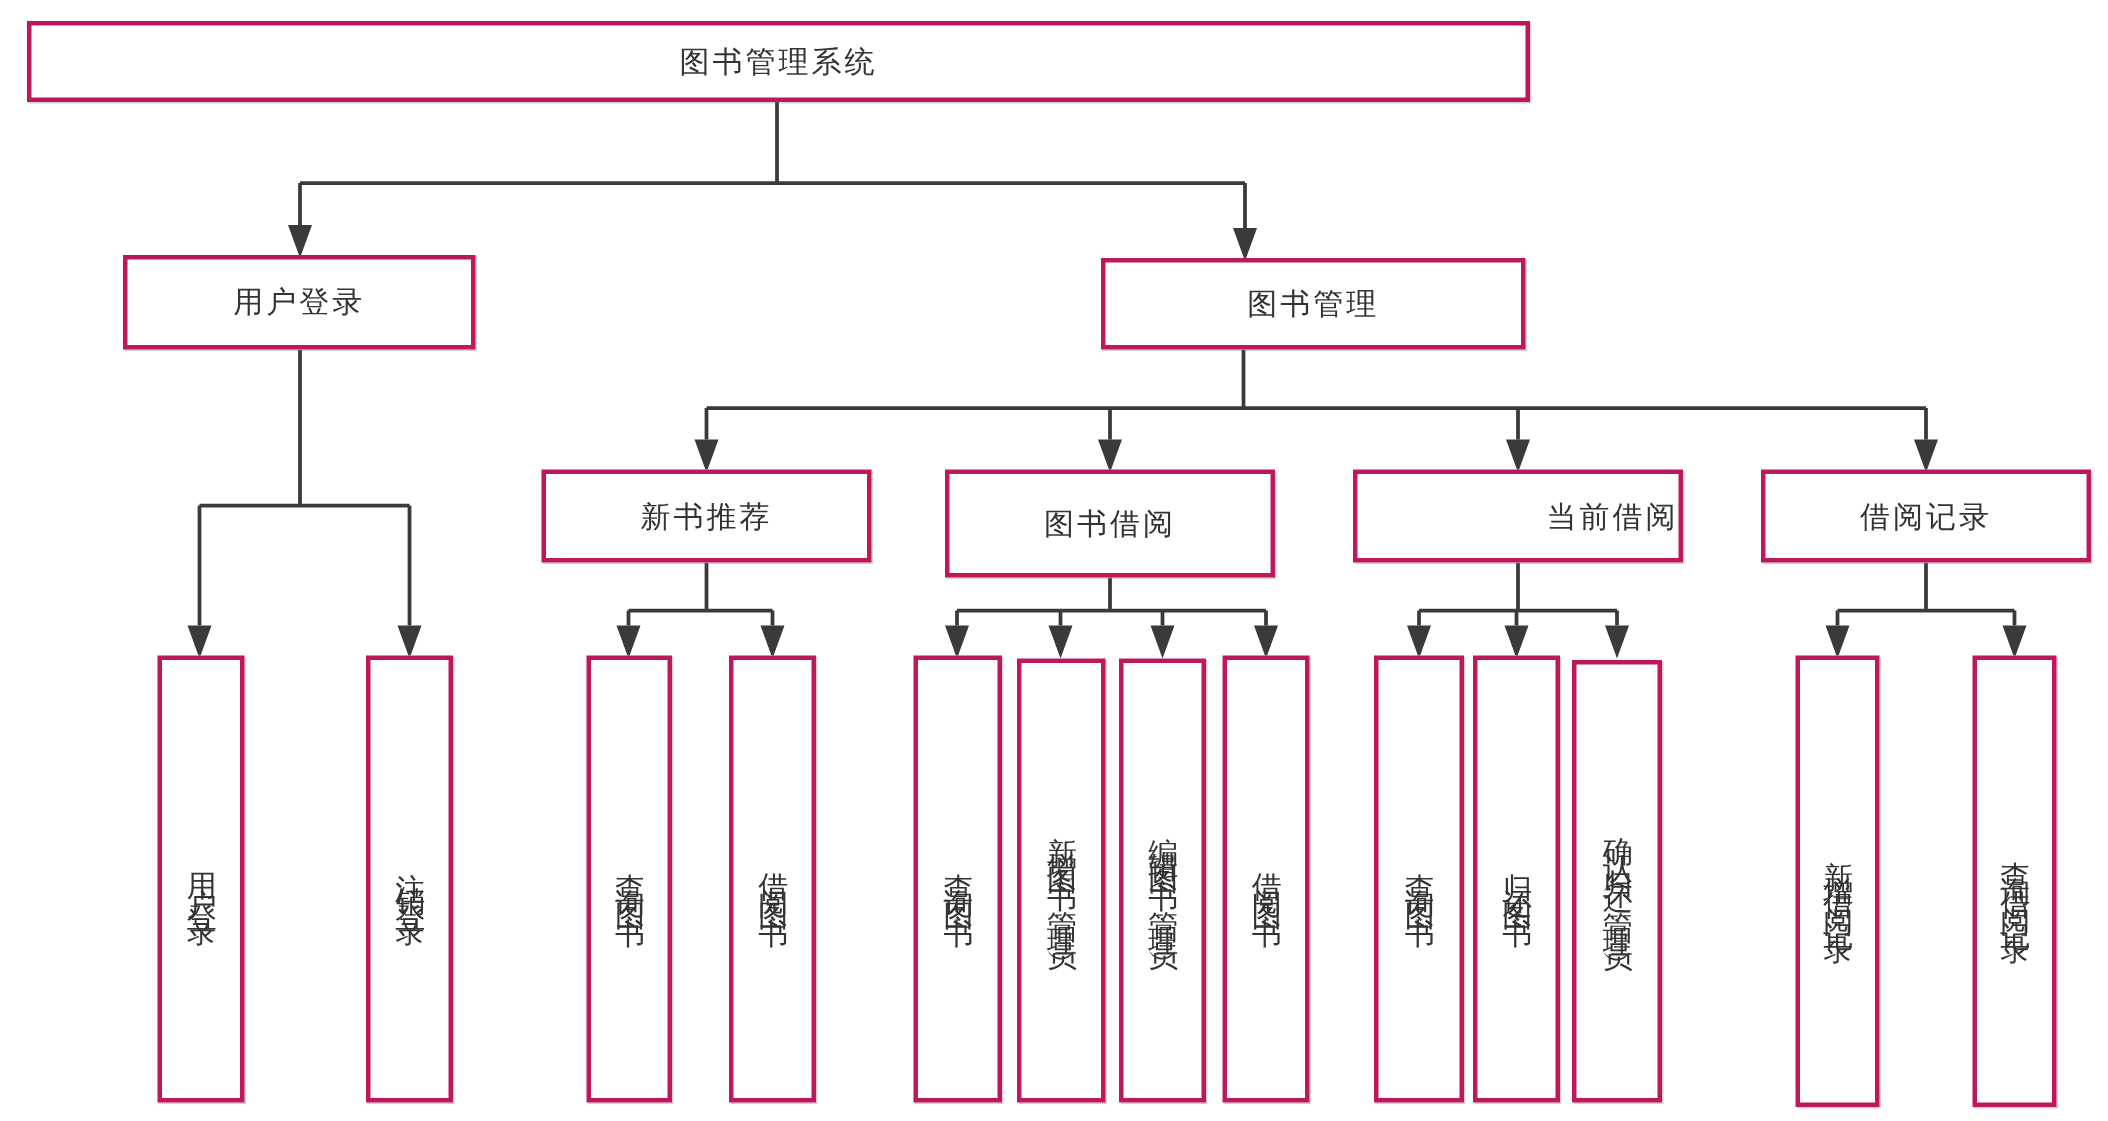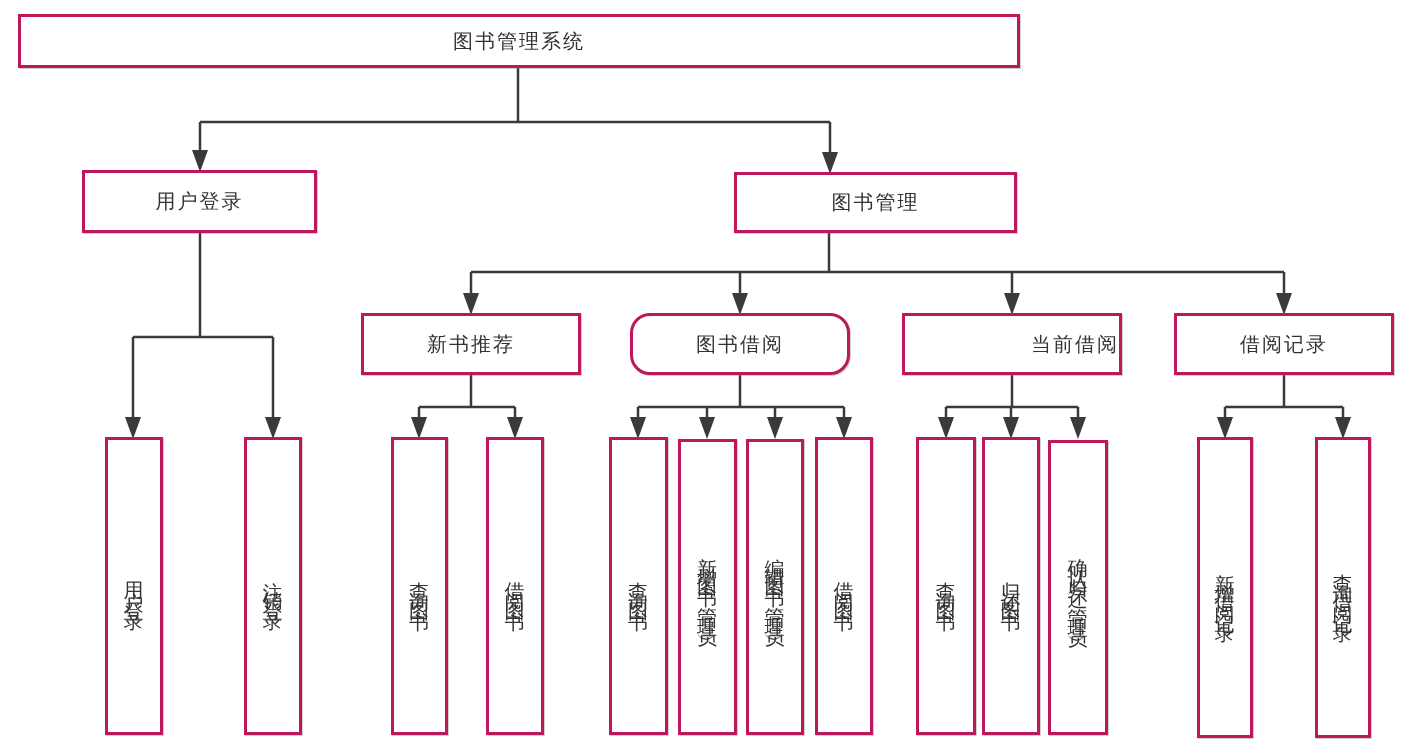--- a/index.html
+++ b/index.html
@@ -87,21 +87,21 @@
   <div class="node hnode" style="left:82px;top:170px;width:235px;height:63px;">
     <span>用户登录</span>
   </div>
   <div class="node hnode" style="left:711px;top:172px;width:283px;height:61px;margin-left:23px;">
     <span>图书管理</span>
   </div>
 
   <div class="node hnode" style="left:361px;top:313px;width:220px;height:62px;">
     <span>新书推荐</span>
   </div>
-  <div class="node hnode" style="left:630px;top:313px;width:220px;height:62px;border-radius:20px;">
+  <div class="node hnode" style="left:630px;top:313px;width:220px;height:72px;">
     <span>图书借阅</span>
   </div>
   <div class="node hnode" style="left:902px;top:313px;width:220px;height:62px;justify-content:flex-end;">
     <span>当前借阅</span>
   </div>
   <div class="node hnode" style="left:1174px;top:313px;width:220px;height:62px;">
     <span>借阅记录</span>
   </div>
 
   <div class="node vnode" style="left:105px;top:437px;width:58px;height:298px;">

